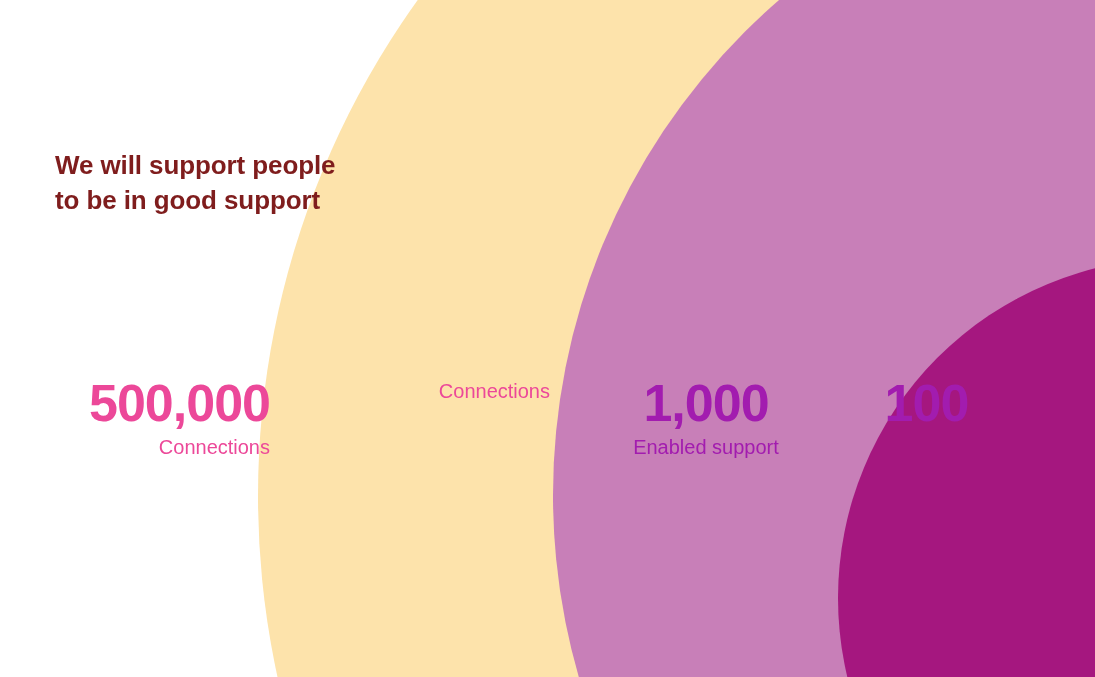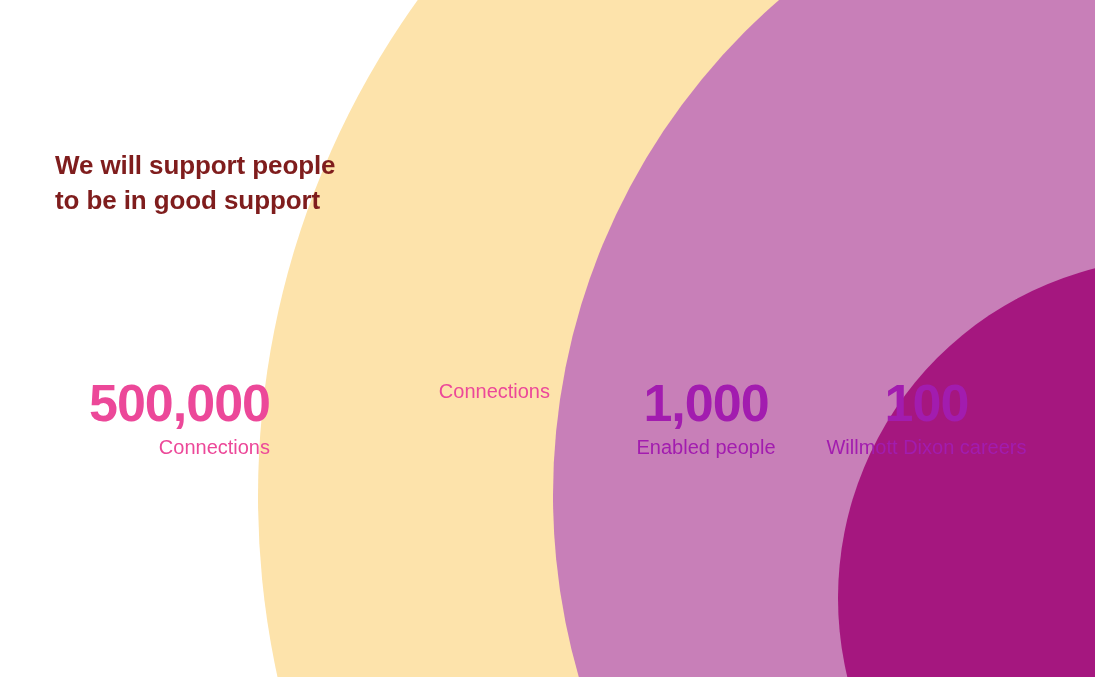--- a/index.html
+++ b/index.html
@@ -114,23 +114,22 @@
     <div class="stat-number text-magenta">500,000</div>
     <div class="stat-label text-magenta">Connections</div>
   </div>
 
   <div class="stat" id="stat-improvements">
     <div class="stat-label text-magenta">Connections</div>
   </div>
 
   <div class="stat" id="stat-enabled">
     <div class="stat-number text-white">1,000</div>
-    <div class="stat-label text-white">Enabled people</div>
+    <div class="stat-label text-white">Enabled support</div>
   </div>
 
   <div class="stat" id="stat-willmott">
     <div class="stat-number text-white">100</div>
     <div class="stat-label text-white">
-      <div>Willmott Dixon careers</div>
     </div>
   </div>
 
 </div>
 
 </body></html>

